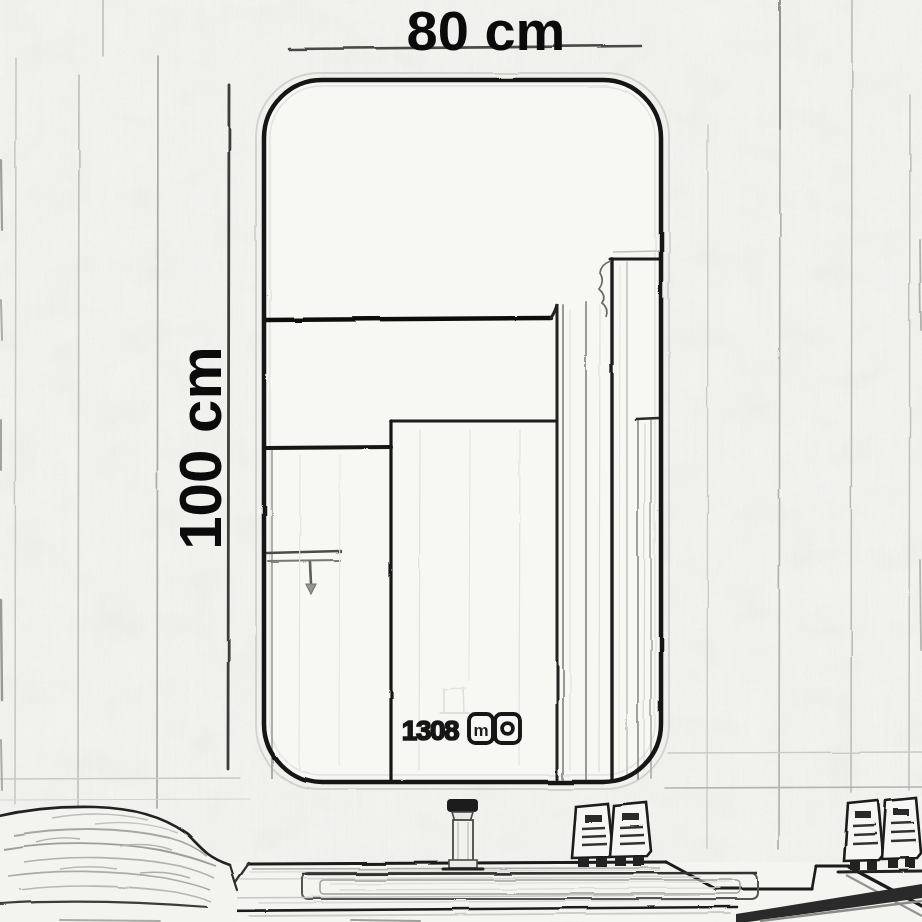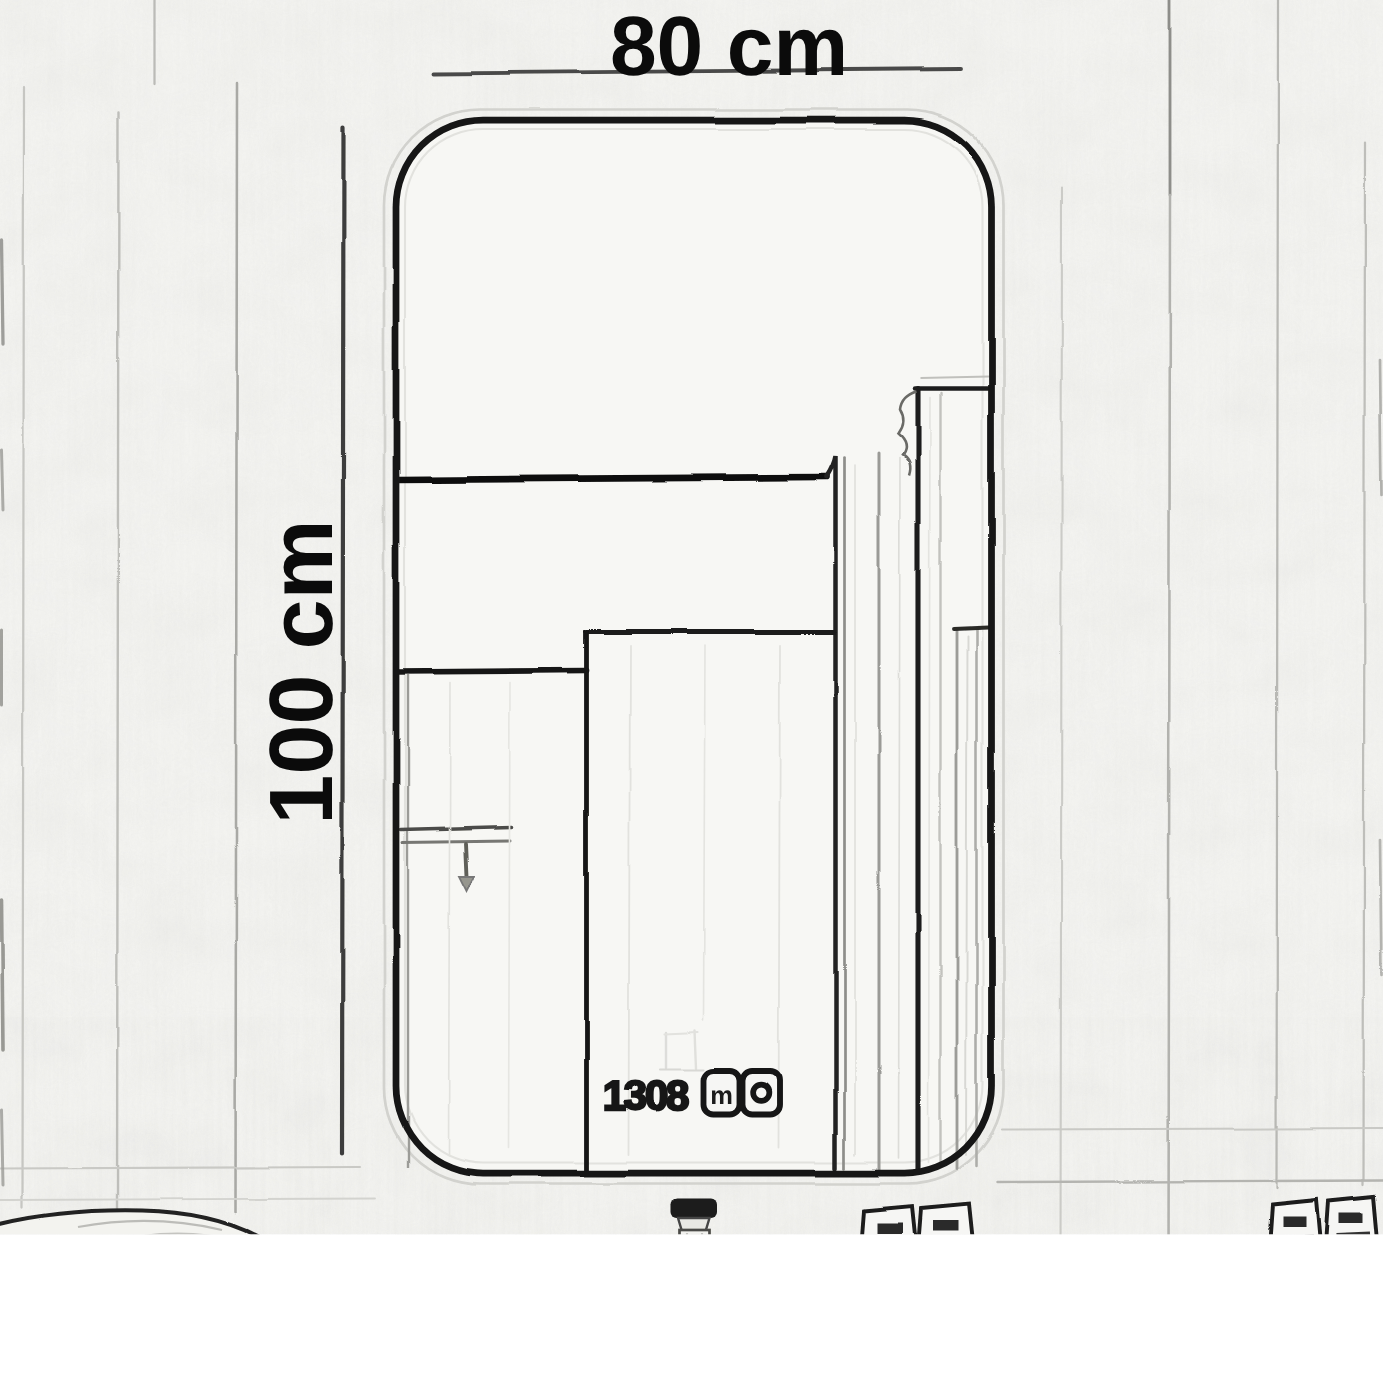--- a/index.html
+++ b/index.html
@@ -1,16 +1,16 @@
 <!DOCTYPE html>
 <html><head>
 <meta charset="utf-8">
 <style>
   html,body{margin:0;padding:0;background:#fff;}
-  #canvas{width:922px;height:823px;position:relative;overflow:hidden;background:#f4f4f1;}
+  #canvas{width:922px;height:922px;position:relative;overflow:hidden;background:#f4f4f1;}
   svg{display:block;}
   text{font-family:"Liberation Sans", sans-serif;}
 </style>
 </head>
 <body>
 <div id="canvas">
 <svg width="922" height="922" viewBox="0 0 922 922" xmlns="http://www.w3.org/2000/svg">
 <defs>
   <filter id="rough" x="-5%" y="-5%" width="110%" height="110%">
     <feTurbulence type="fractalNoise" baseFrequency="0.015" numOctaves="2" seed="7" result="n"></feTurbulence>

